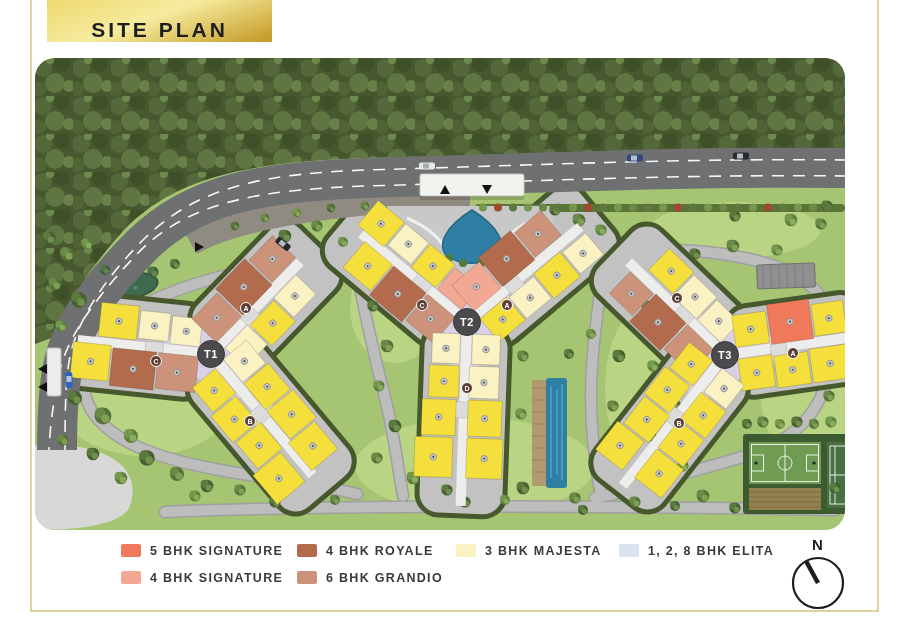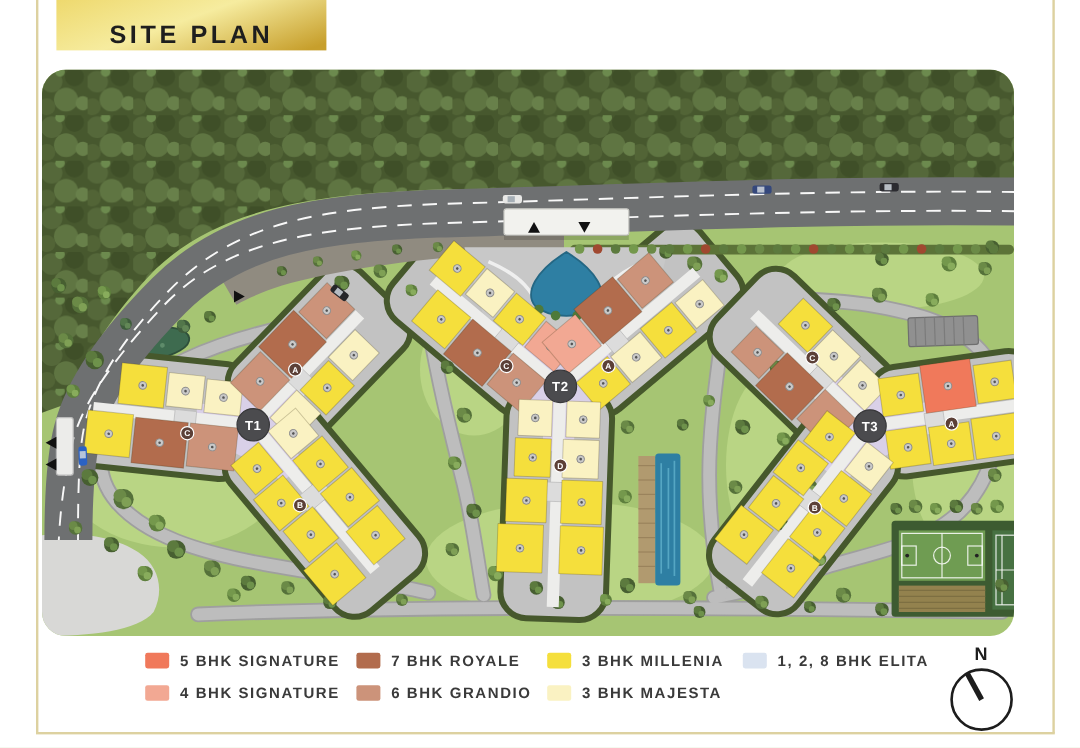--- a/index.html
+++ b/index.html
@@ -1037,32 +1037,28 @@
         <span class="llabel">5 BHK SIGNATURE</span>
       </div>
       <div class="litem">
         <span class="swatch" style="background:var(--signature4)"></span>
         <span class="llabel">4 BHK SIGNATURE</span>
       </div>
     </div>
     <div class="lcol lcol2">
       <div class="litem">
         <span class="swatch" style="background:var(--royale)"></span>
-        <span class="llabel">7 BHK ROYALE</span>
+        <span class="llabel">4 BHK ROYALE</span>
       </div>
       <div class="litem">
         <span class="swatch" style="background:var(--grandio)"></span>
         <span class="llabel">6 BHK GRANDIO</span>
       </div>
     </div>
     <div class="lcol lcol3">
-      <div class="litem">
-        <span class="swatch" style="background:var(--millenia)"></span>
-        <span class="llabel">3 BHK MILLENIA</span>
-      </div>
       <div class="litem">
         <span class="swatch" style="background:var(--majesta)"></span>
         <span class="llabel">3 BHK MAJESTA</span>
       </div>
     </div>
     <div class="lcol lcol4">
       <div class="litem">
         <span class="swatch" style="background:var(--elita)"></span>
         <span class="llabel">1, 2, 8 BHK ELITA</span>
       </div>

